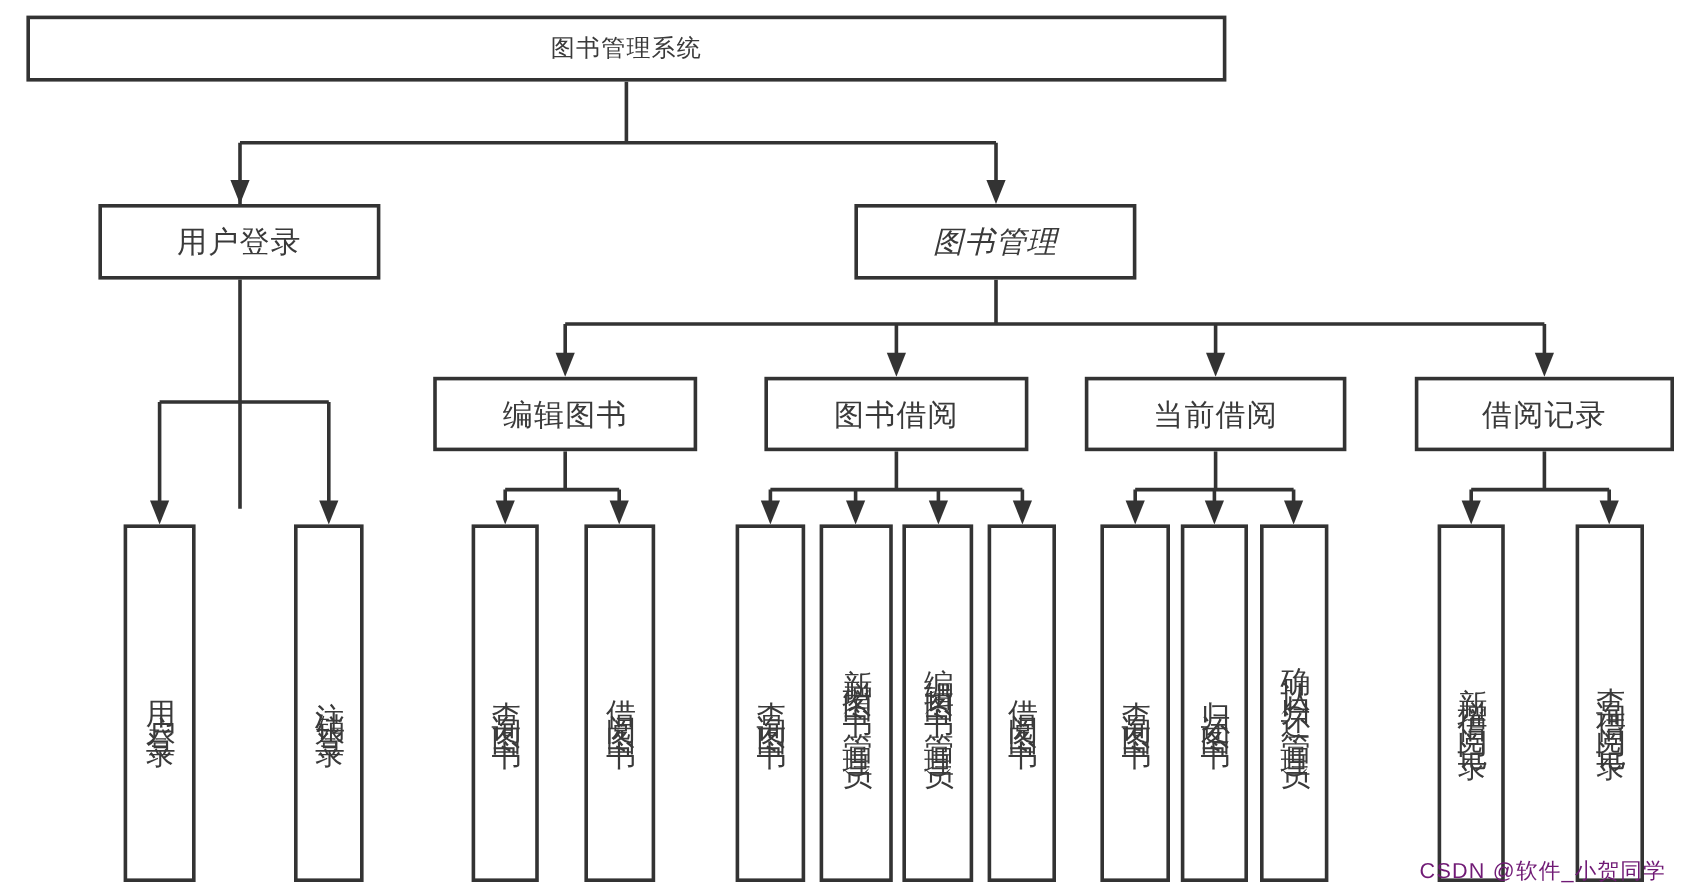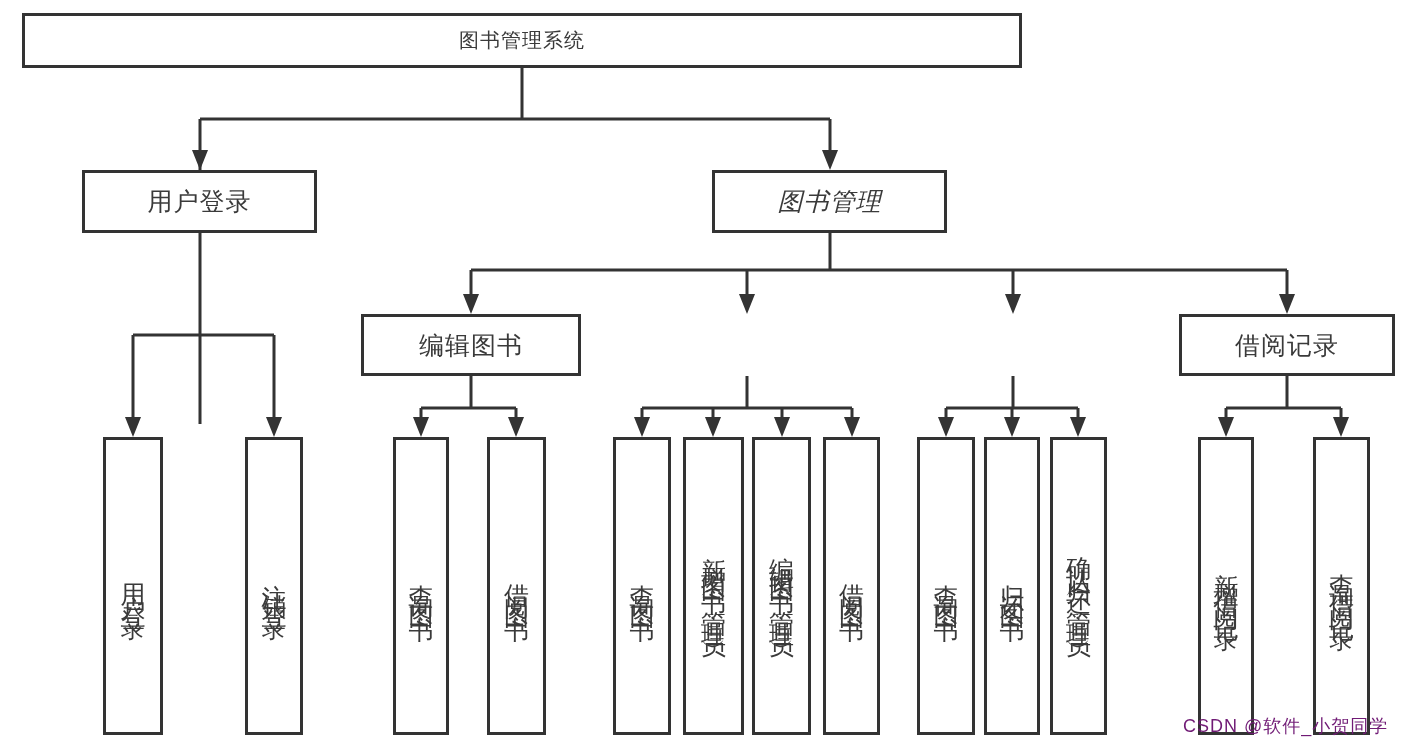--- a/index.html
+++ b/index.html
@@ -65,20 +65,22 @@
       <polygon points="1333,417 1349,417 1341,437"></polygon>
     </g>
   </svg>
 
   <div class="box root">图书管理系统</div>
 
   <div class="box lvl2" style="left:82px;">用户登录</div>
   <div class="box lvl2" style="left:712px;font-style:italic;">图书管理</div>
 
   <div class="box lvl3" style="left:361px;width:220px;">编辑图书</div>
+  <div class="box lvl3" style="left:637px;width:220px;">图书借阅</div>
+  <div class="box lvl3" style="left:904px;width:218px;">当前借阅</div>
   <div class="box lvl3" style="left:1179px;width:216px;">借阅记录</div>
 
   <div class="box leaf" style="left:103px;width:60px;">
     <span class="v">用户登录</span>
   </div>
   <div class="box leaf" style="left:245px;width:58px;">
     <span class="v">注销登录</span>
   </div>
 
   <div class="box leaf" style="left:393px;width:56px;">

